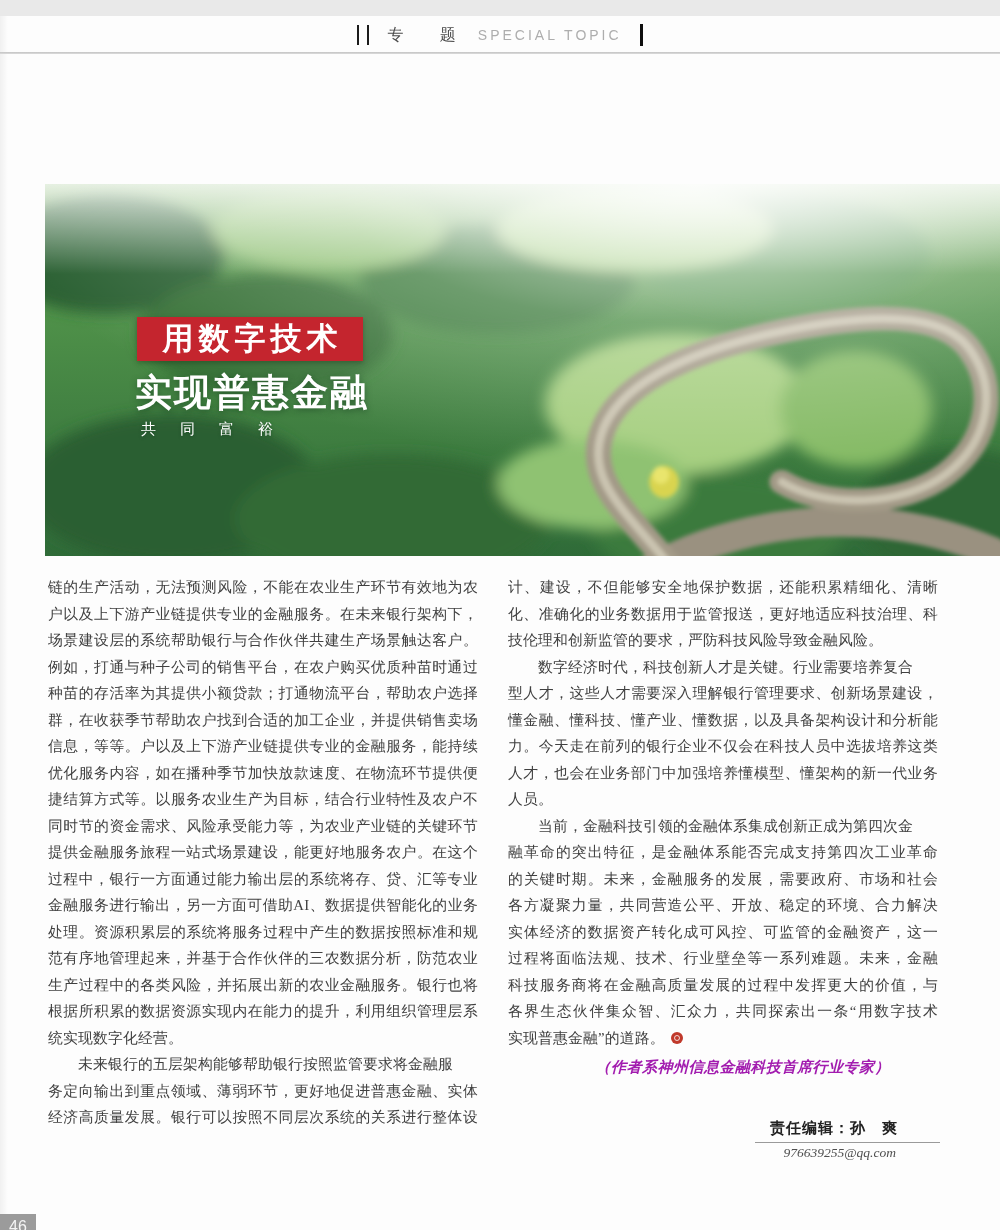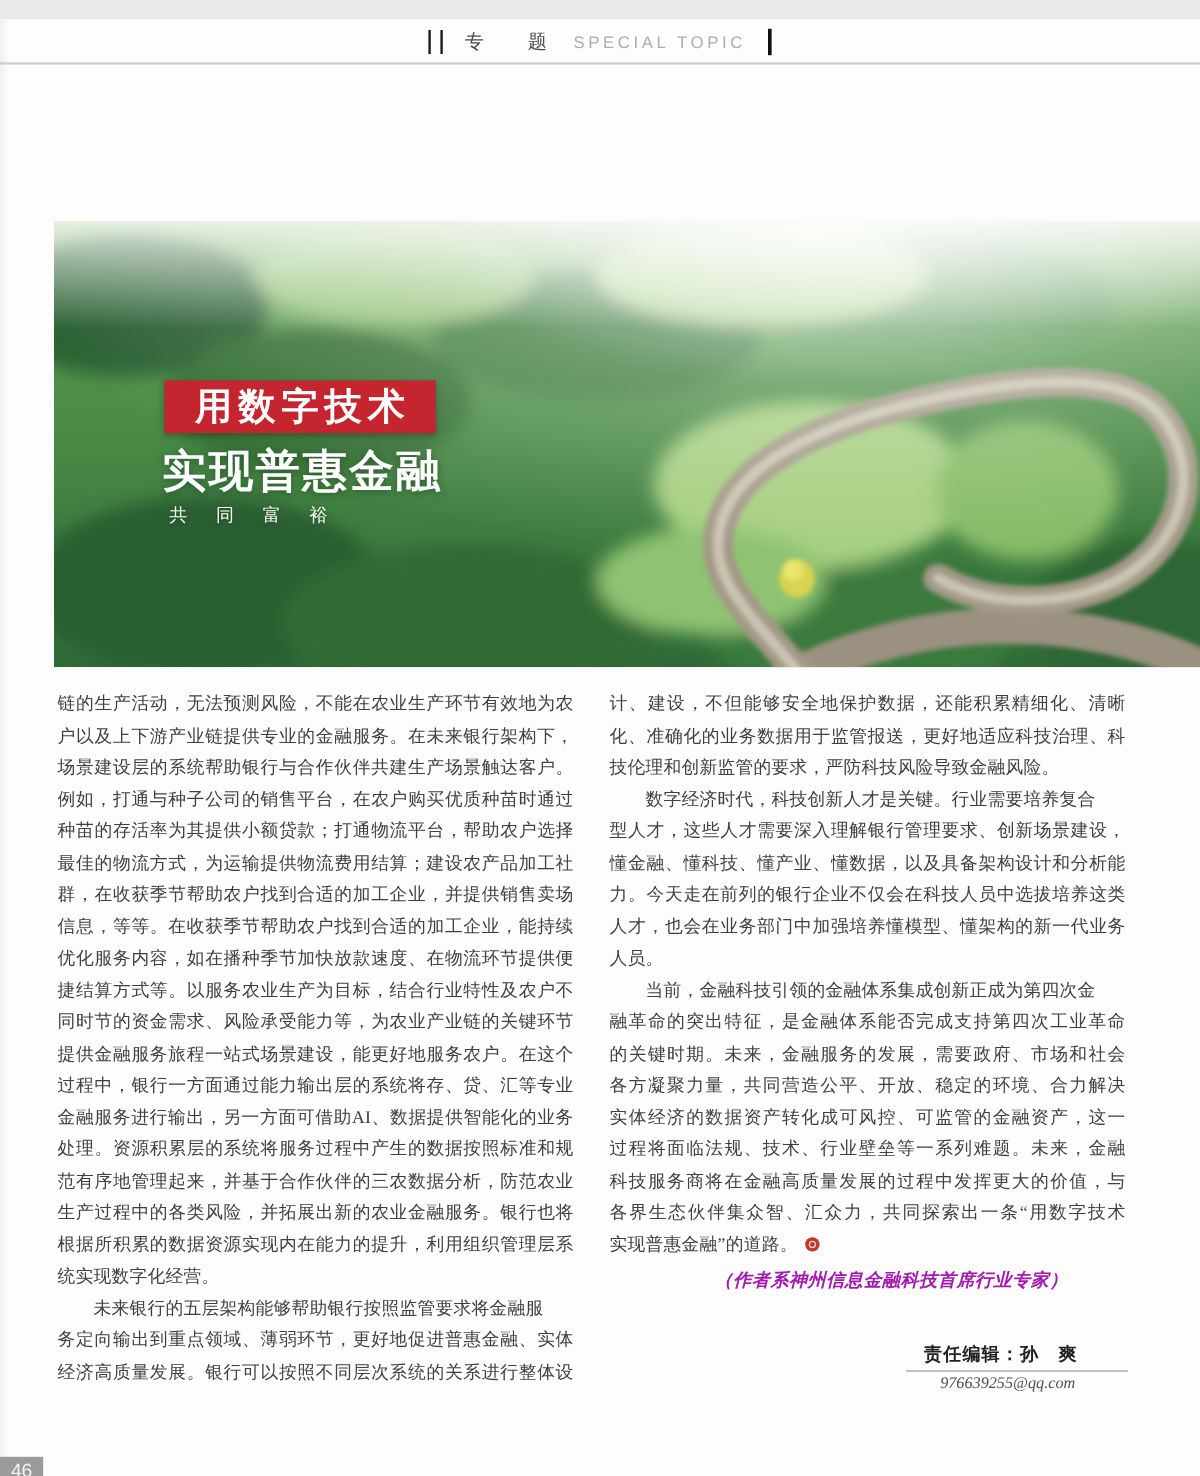--- a/index.html
+++ b/index.html
@@ -142,23 +142,22 @@
     <div class="hero-sub">实现普惠金融</div>
     <div class="hero-tag">共同富裕</div>
   </figure>
 
   <section class="col col-left">
       <div class="bodyline">链的生产活动，无法预测风险，不能在农业生产环节有效地为农</div>
       <div class="bodyline">户以及上下游产业链提供专业的金融服务。在未来银行架构下，</div>
       <div class="bodyline">场景建设层的系统帮助银行与合作伙伴共建生产场景触达客户。</div>
       <div class="bodyline">例如，打通与种子公司的销售平台，在农户购买优质种苗时通过</div>
       <div class="bodyline">种苗的存活率为其提供小额贷款；打通物流平台，帮助农户选择</div>
-      <div class="bodyline">最佳的物流方式，为运输提供物流费用结算；建设农产品加工社</div>
       <div class="bodyline">群，在收获季节帮助农户找到合适的加工企业，并提供销售卖场</div>
-      <div class="bodyline">信息，等等。在收获季节帮助农户找到合适的加工企业，能持续</div>
+      <div class="bodyline">信息，等等。户以及上下游产业链提供专业的金融服务，能持续</div>
       <div class="bodyline">优化服务内容，如在播种季节加快放款速度、在物流环节提供便</div>
       <div class="bodyline">捷结算方式等。以服务农业生产为目标，结合行业特性及农户不</div>
       <div class="bodyline">同时节的资金需求、风险承受能力等，为农业产业链的关键环节</div>
       <div class="bodyline">提供金融服务旅程一站式场景建设，能更好地服务农户。在这个</div>
       <div class="bodyline">过程中，银行一方面通过能力输出层的系统将存、贷、汇等专业</div>
       <div class="bodyline">金融服务进行输出，另一方面可借助AI、数据提供智能化的业务</div>
       <div class="bodyline">处理。资源积累层的系统将服务过程中产生的数据按照标准和规</div>
       <div class="bodyline">范有序地管理起来，并基于合作伙伴的三农数据分析，防范农业</div>
       <div class="bodyline">生产过程中的各类风险，并拓展出新的农业金融服务。银行也将</div>
       <div class="bodyline">根据所积累的数据资源实现内在能力的提升，利用组织管理层系</div>

